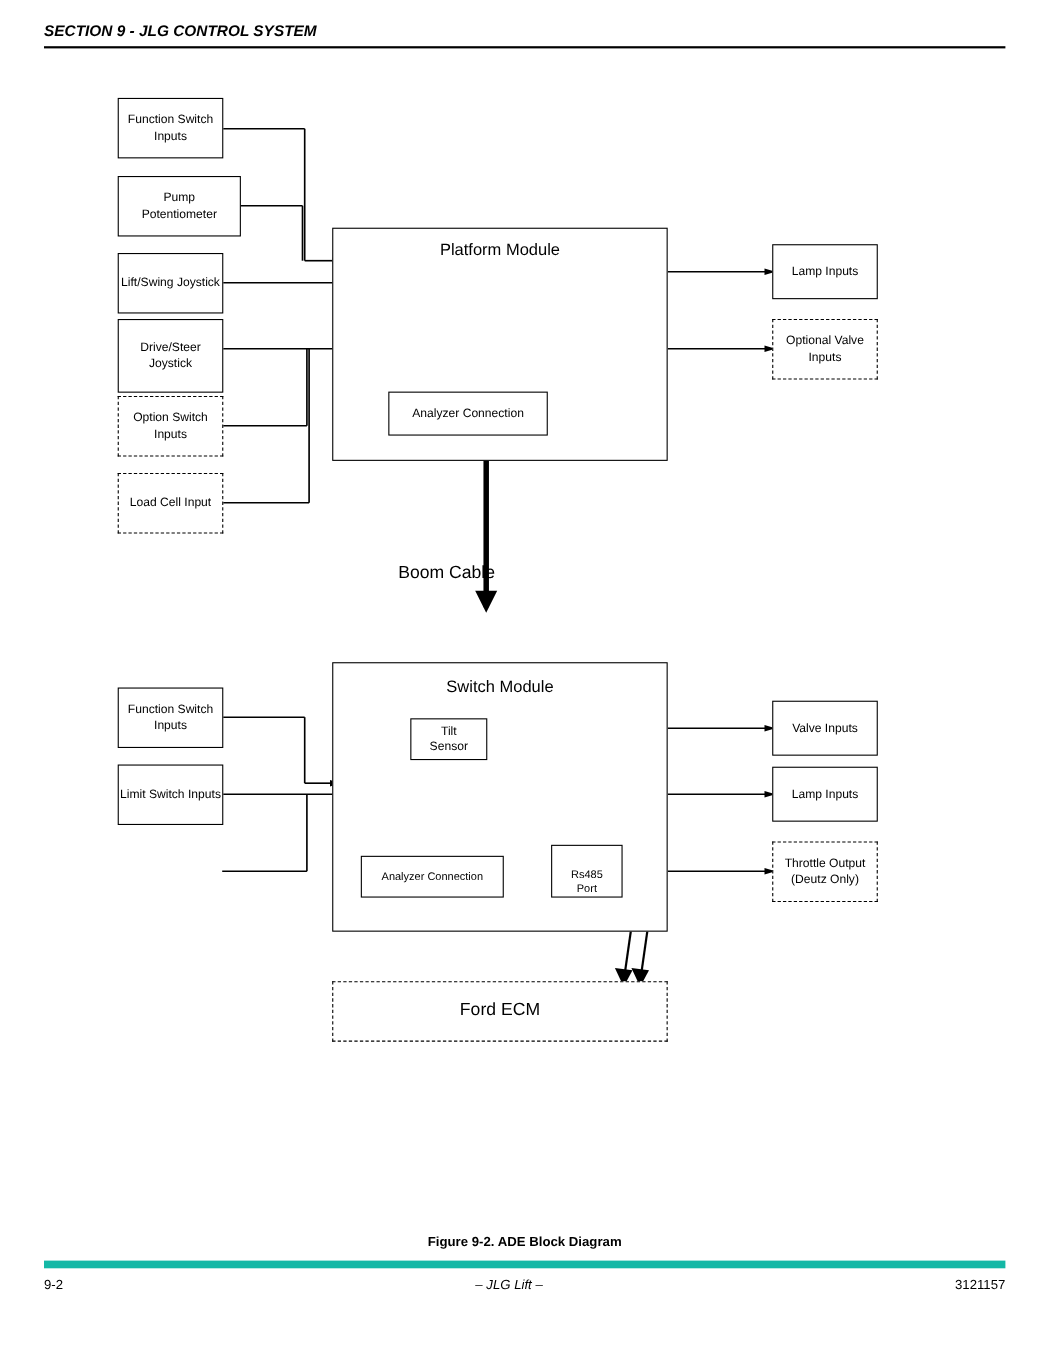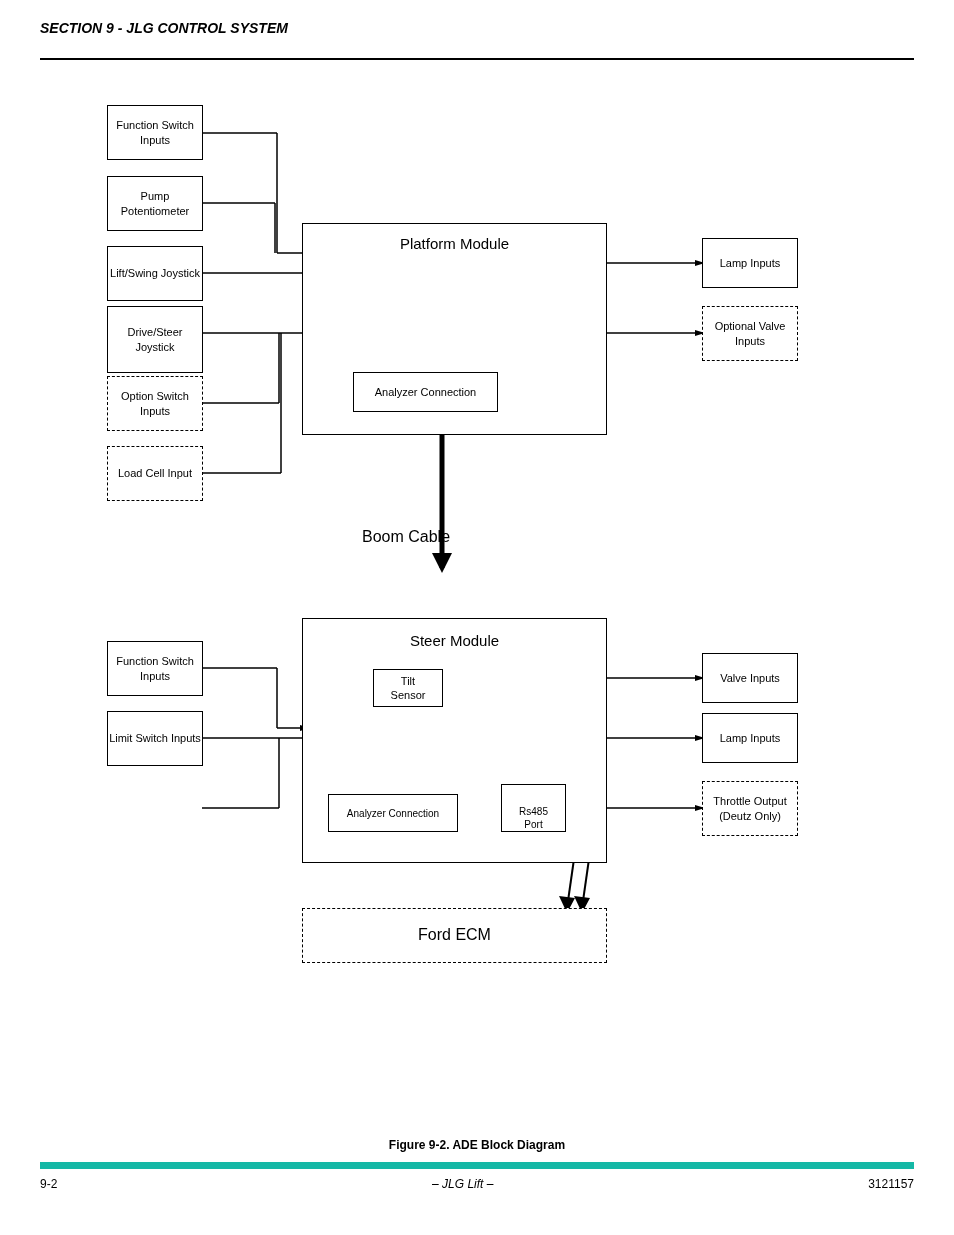--- a/index.html
+++ b/index.html
@@ -12,21 +12,21 @@
       color: #000;
     }
     .page {
       width: 954px;
       min-height: 1235px;
       padding: 20px 40px 20px 40px;
       position: relative;
     }
     .header {
       border-bottom: 2px solid #000;
-      padding-bottom: 22px;
+      padding-bottom: 6px;
       margin-bottom: 18px;
     }
     .header-title {
       font-style: italic;
       font-weight: bold;
       font-size: 14px;
     }
     .diagram-area {
       position: relative;
       width: 860px;
@@ -148,21 +148,21 @@
       <polygon points="512,818 520,835 528,820" fill="#000"></polygon>
 
       <polygon points="527,818 535,835 543,820" fill="#000"></polygon>
     </svg>
 
     <div class="box" style="left:60px;top:27px;width:96px;height:55px;">
       <span>Function Switch
 Inputs</span>
     </div>
 
-    <div class="box" style="left:60px;top:98px;width:96px;height:55px;">
+    <div class="box" style="left:60px;top:98px;width:112px;height:55px;">
       <span>Pump<br>Potentiometer</span>
     </div>
 
     <div class="box" style="left:60px;top:168px;width:96px;height:55px;">
       <span>Lift/Swing Joystick</span>
     </div>
 
     <div class="box" style="left:60px;top:228px;width:96px;height:67px;">
       <span>Drive/Steer Joystick</span>
     </div>
@@ -196,21 +196,21 @@
     <div class="box" style="left:60px;top:563px;width:96px;height:55px;">
       <span>Function Switch<br>Inputs</span>
     </div>
 
     <div class="box" style="left:60px;top:633px;width:96px;height:55px;">
       <span>Limit Switch Inputs</span>
     </div>
 
 
     <div class="box large" style="left:255px;top:540px;width:305px;height:245px;">
-      <div style="position:absolute;top:12px;left:50%;transform:translateX(-50%);font-size:15px;font-weight:normal;white-space:nowrap;">Steer Module</div>
+      <div style="position:absolute;top:12px;left:50%;transform:translateX(-50%);font-size:15px;font-weight:normal;white-space:nowrap;">Switch Module</div>
 
       <div class="box" style="position:absolute;left:70px;top:50px;width:70px;height:38px;font-size:11px;">
         <span>Tilt<br>Sensor</span>
       </div>
 
       <div class="box" style="position:absolute;left:25px;bottom:30px;width:130px;height:38px;font-size:10px;">
         <span>Analyzer Connection</span>
       </div>
 
       <div class="box" style="position:absolute;right:40px;bottom:30px;width:65px;height:48px;font-size:10px;align-items:flex-end;">

